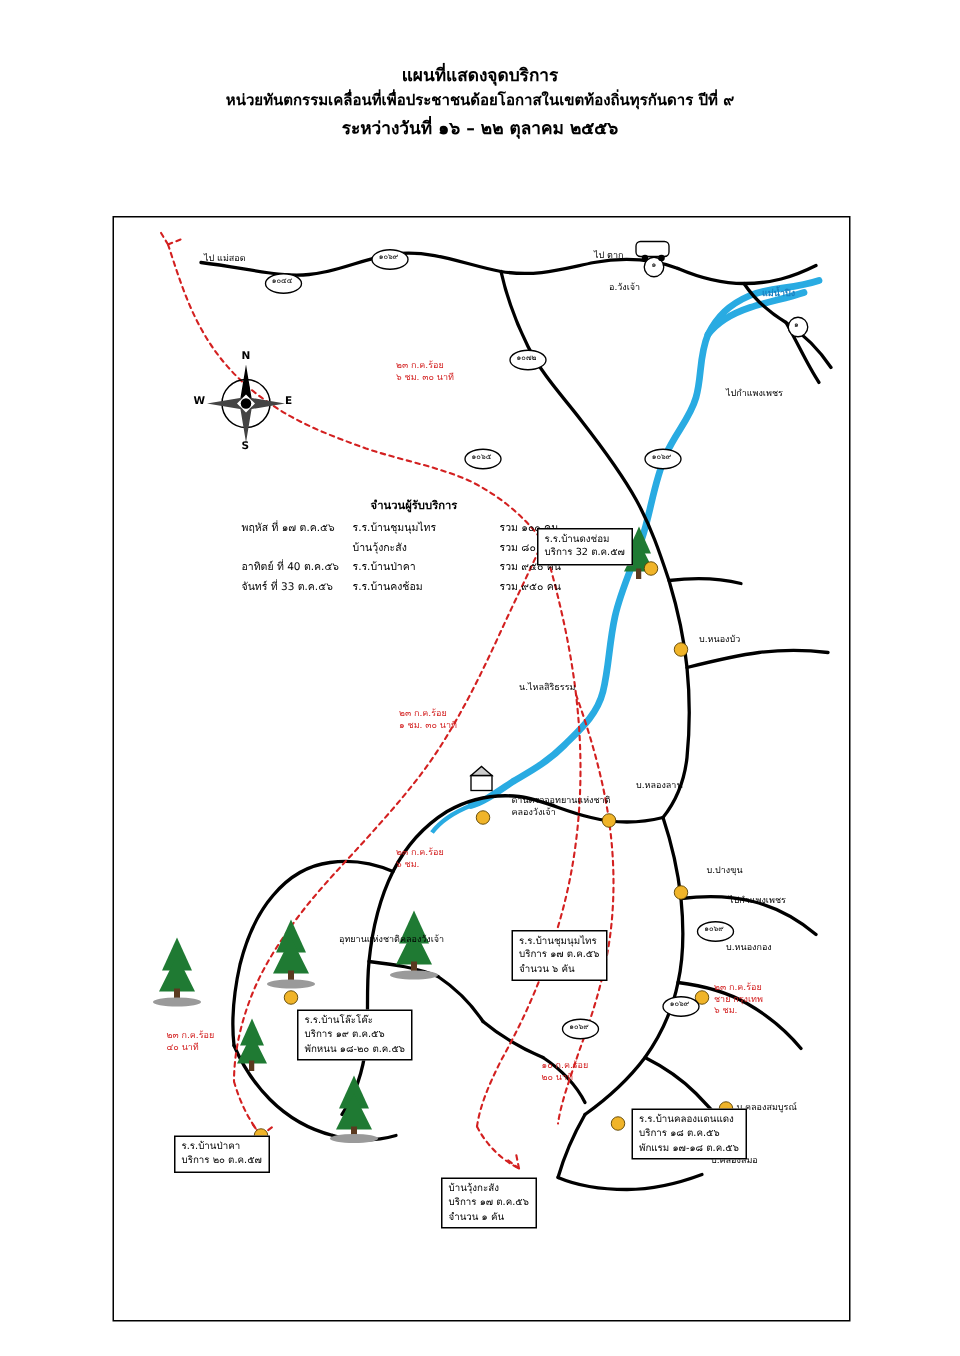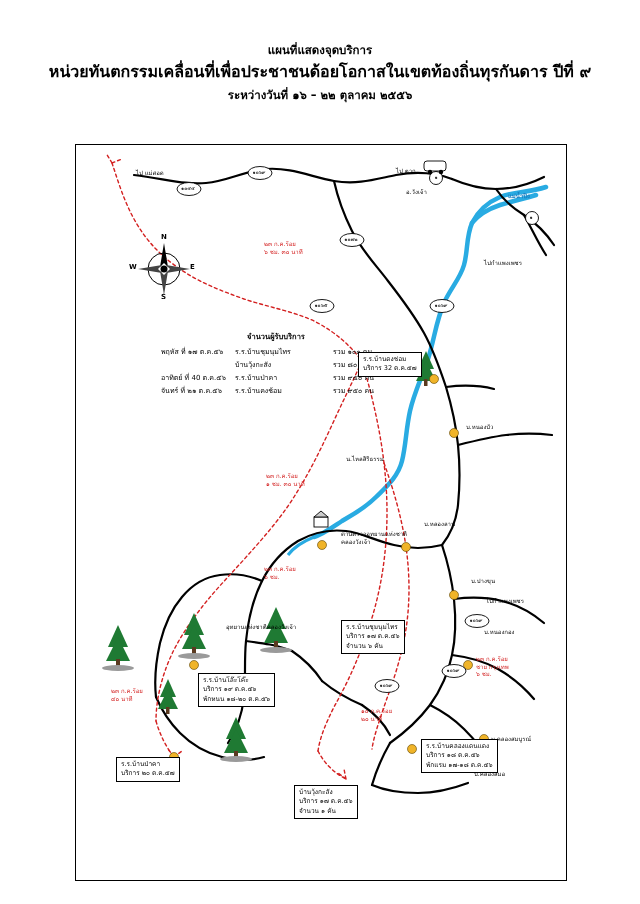--- a/index.html
+++ b/index.html
@@ -29,21 +29,21 @@
     text-align: center;
     line-height: 1.55;
   }
   .title-block div {
     font-size: 11.5px;
     font-weight: bold;
     color: #000;
     white-space: nowrap;
   }
   .title-block .t1 { font-size: 11.5px; }
-  .title-block .t2 { font-size: 16px; }
+  .title-block .t2 { font-size: 10px; }
   .title-block .t3 { font-size: 11.5px; }
   .title-block .t4 { font-size: 11.5px; margin-top: 2px; }
 
   
   #map-frame {
     position: absolute;
     left: 75px;
     top: 144px;
     width: 490px;
     height: 735px;
@@ -323,21 +323,21 @@
               <td class="c-day"></td>
               <td class="c-place">บ้านวุ้งกะสัง</td>
               <td class="c-count">รวม  ๘๐ คน</td>
             </tr>
             <tr>
               <td class="c-day">อาทิตย์ ที่ 40 ต.ค.๕๖</td>
               <td class="c-place">ร.ร.บ้านป่าคา</td>
               <td class="c-count">รวม  ๙๕๐ คน</td>
             </tr>
             <tr>
-              <td class="c-day">จันทร์ ที่ ๒๑ ต.ค.๕๖</td>
+              <td class="c-day">จันทร์ ที่ 33 ต.ค.๕๖</td>
               <td class="c-place">ร.ร.บ้านคงช้อม</td>
               <td class="c-count">รวม  ๙๕๐ คน</td>
             </tr>
           </tbody>
       </table>
     </div>
 
     <div id="labels-layer">
         <div class="mlabel" style="left: 60px; top: 24px;">ไป แม่สอด</div>
         <div class="mlabel" style="left: 320px; top: 22px;">ไป ตาก</div>

